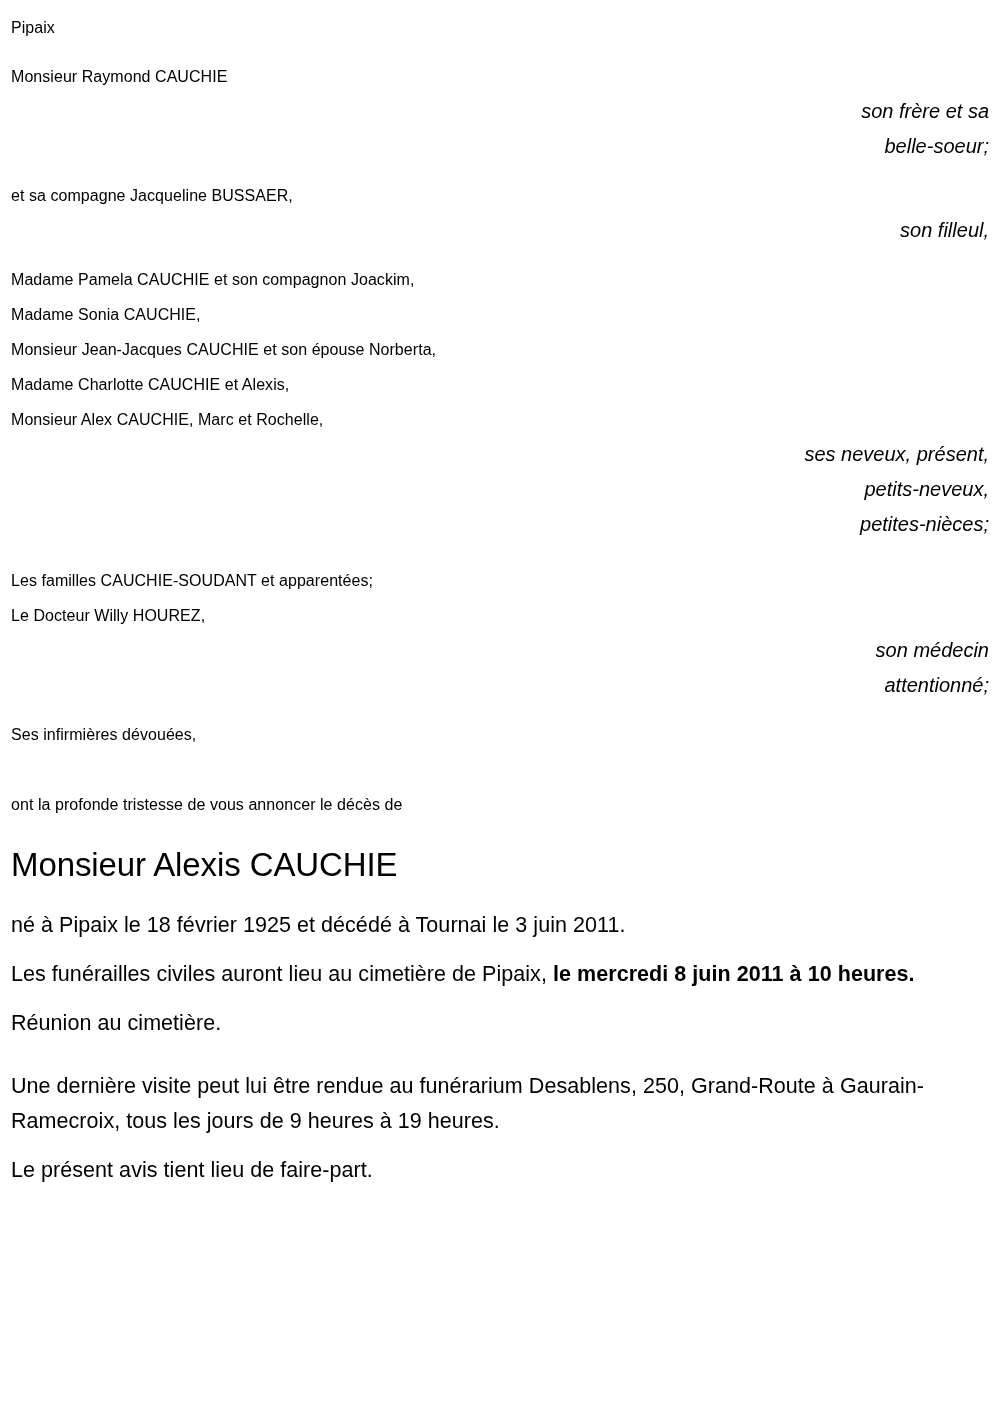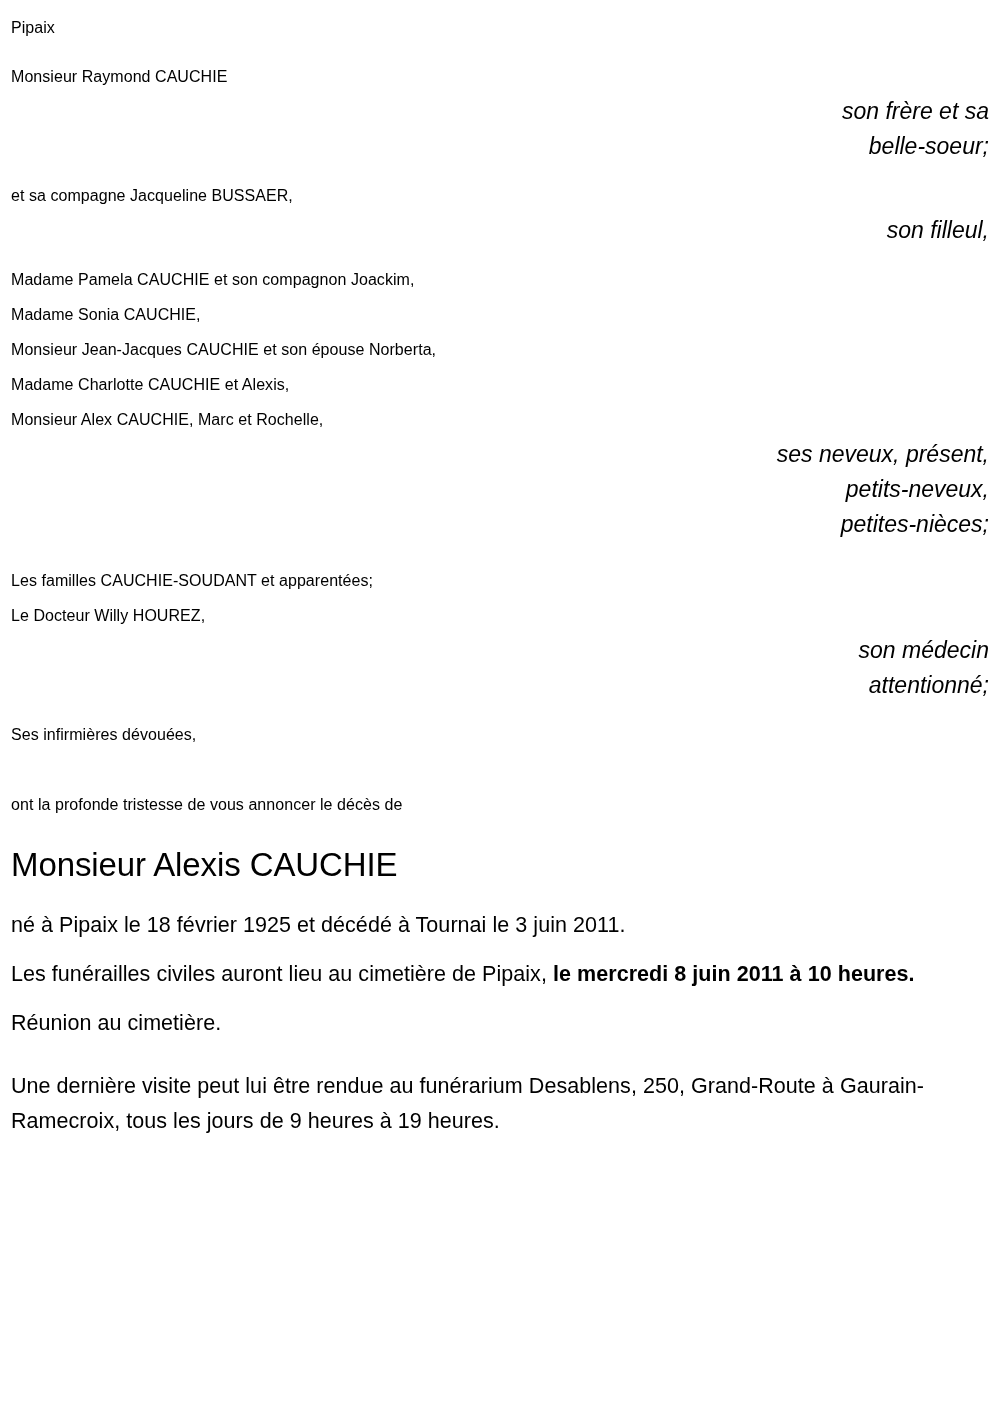--- a/index.html
+++ b/index.html
@@ -25,21 +25,21 @@
   }
 
   .line {
     font-size: 16px;
     line-height: 35px;
     white-space: pre;
     letter-spacing: 0.05px;
   }
 
   .relation {
-    font-size: 23px;
+    font-size: 20px;
     line-height: 35px;
     font-style: italic;
     text-align: right;
     white-space: pre;
     padding-right: 1px;
   }
 
   .gap-sm { height: 14px; }
   .gap-md { height: 21px; }
   .gap-lg { height: 35px; }
@@ -134,14 +134,15 @@
 
   <div class="gap-sm"></div>
 
 
   <div class="gap-sm"></div>
 
   <div class="para">Une dernière visite peut lui être rendue au funérarium Desablens, 250, Grand-Route à Gaurain-Ramecroix, tous les jours de 9 heures à 19 heures.</div>
 
   <div class="gap-sm"></div>
 
+  <div class="para">Le présent avis tient lieu de faire-part.</div>
 
 </div>
 
 </body></html>

